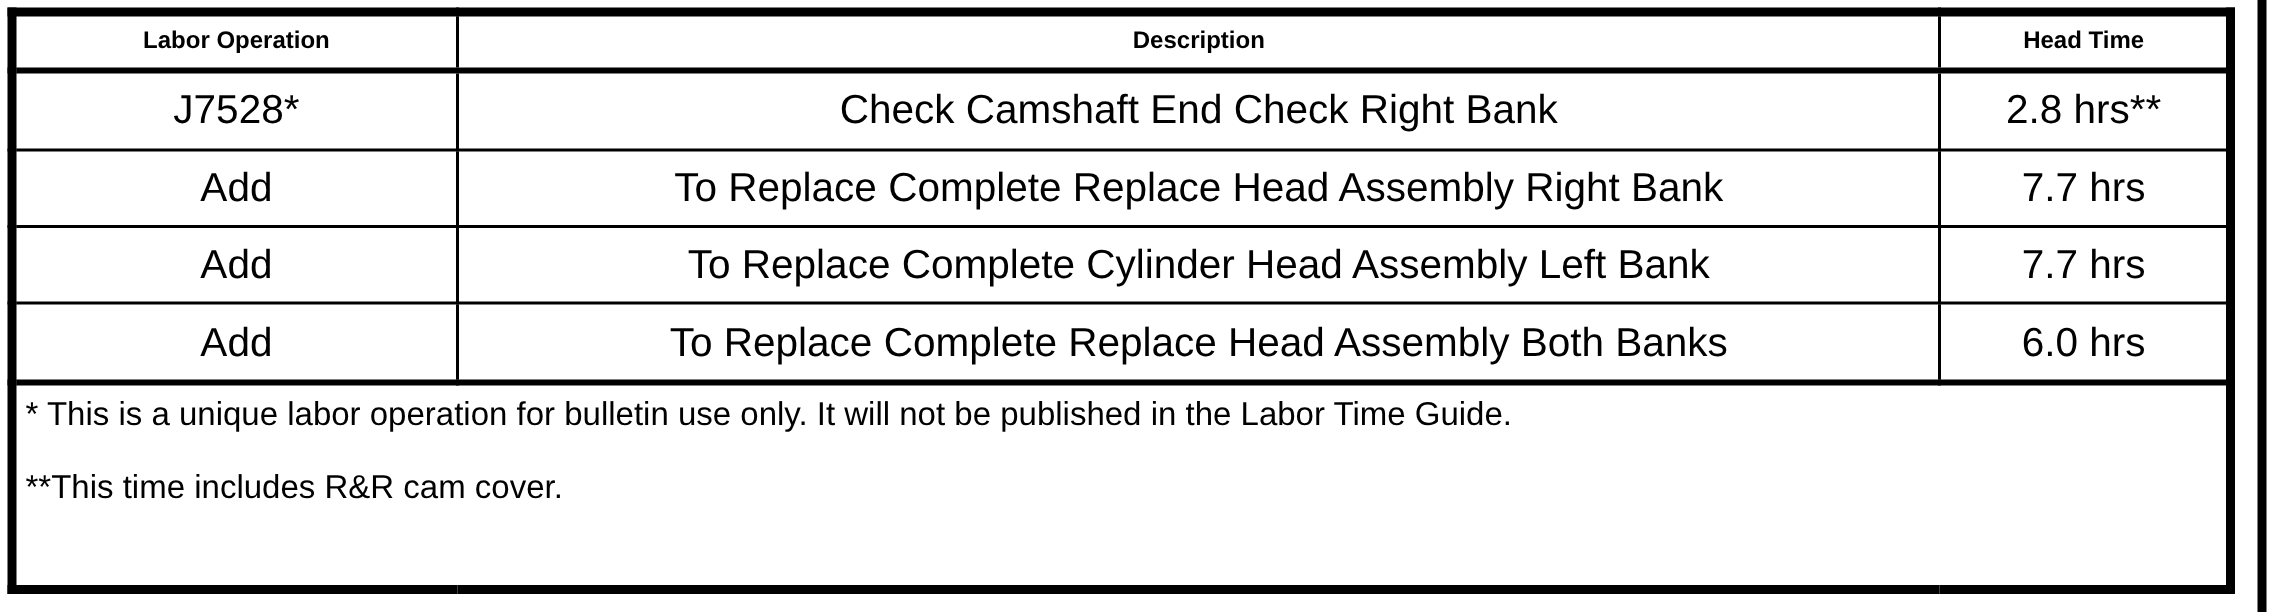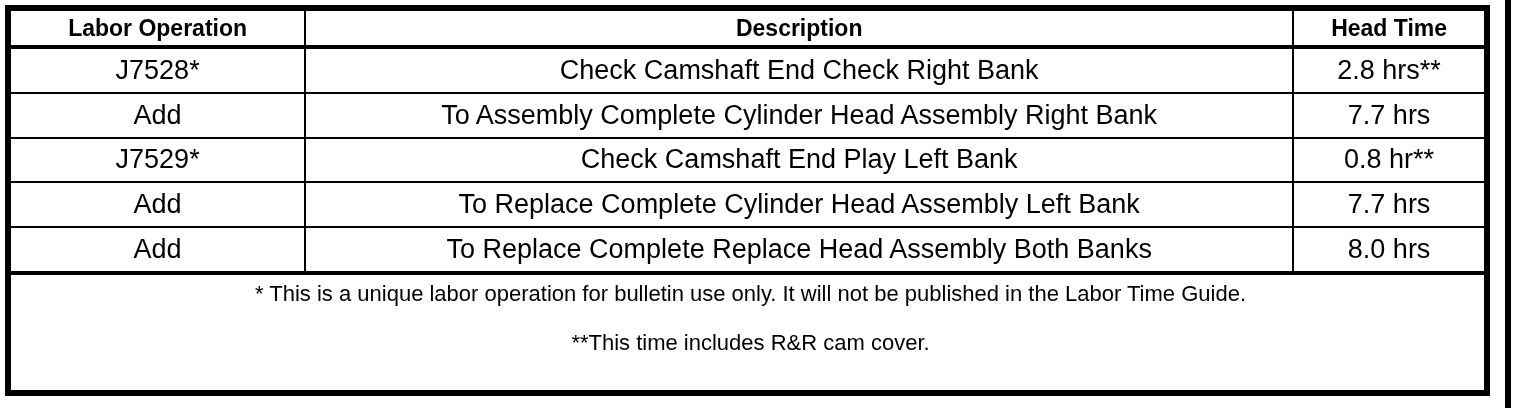--- a/index.html
+++ b/index.html
@@ -62,21 +62,21 @@
   }
 
   
   col.col-op    { width: 296px; }
   col.col-desc  { width: 984px; }
   col.col-time  { width: 193px; }
 
   
   tr.header-row th {
     height: 34px;
-    font-size: 23px;
+    font-size: 16px;
     font-weight: bold;
     text-align: center;
     letter-spacing: 0px;
     border-bottom-width: 4px;
   }
 
   
   tr.data-row td {
     height: 36px;
     font-size: 27px;
@@ -95,21 +95,20 @@
     text-align: left;
     vertical-align: top;
     padding: 7px 0 0 6px;
     font-size: 22px;
     line-height: 1.05;
   }
 
   .footnote-line {
     display: block;
     white-space: nowrap;
-    text-align: center;
   }
   .footnote-gap {
     display: block;
     height: 26px;
   }
 </style>
 </head>
 <body>
 
 <div id="page">
@@ -135,41 +134,36 @@
       <tbody>
 
         <tr class="data-row">
           <td class="cell-op">J7528*</td>
           <td class="cell-desc">Check Camshaft End Check Right Bank</td>
           <td class="cell-time">2.8 hrs**</td>
         </tr>
 
         <tr class="data-row">
           <td class="cell-op">Add</td>
-          <td class="cell-desc">To Assembly Complete Cylinder Head Assembly Right Bank</td>
+          <td class="cell-desc">To Replace Complete Replace Head Assembly Right Bank</td>
           <td class="cell-time">7.7 hrs</td>
         </tr>
 
-        <tr class="data-row">
-          <td class="cell-op">J7529*</td>
-          <td class="cell-desc">Check Camshaft End Play Left Bank</td>
-          <td class="cell-time">0.8 hr**</td>
-        </tr>
 
         <tr class="data-row">
           <td class="cell-op">Add</td>
           <td class="cell-desc">To Replace Complete Cylinder Head Assembly Left Bank</td>
           <td class="cell-time">7.7 hrs</td>
         </tr>
 
 
         <tr class="data-row">
           <td class="cell-op">Add</td>
           <td class="cell-desc">To Replace Complete Replace Head Assembly Both Banks</td>
-          <td class="cell-time">8.0 hrs</td>
+          <td class="cell-time">6.0 hrs</td>
         </tr>
 
         <tr class="footnote-row">
           <td colspan="3">
             <span class="footnote-line">* This is a unique labor operation for bulletin use only. It will not be published in the Labor Time Guide.</span>
             <span class="footnote-gap"></span>
             <span class="footnote-line">**This time includes R&amp;R cam cover.</span>
           </td>
         </tr>
 

